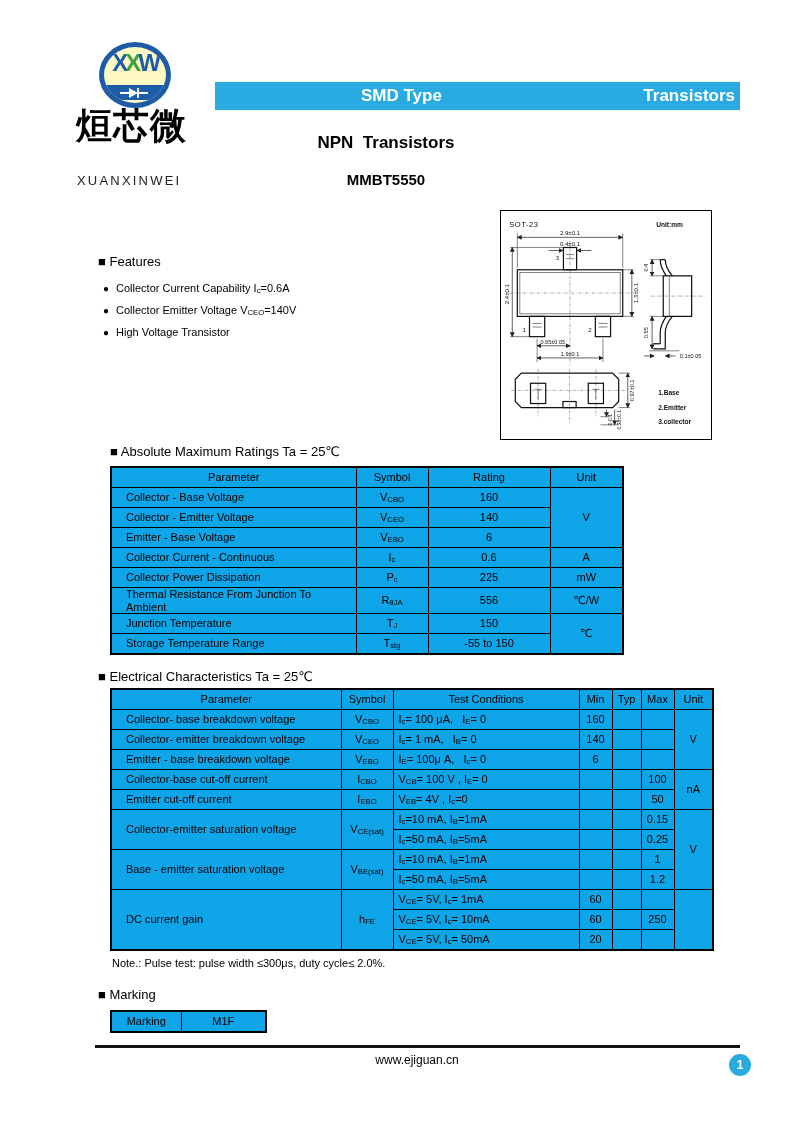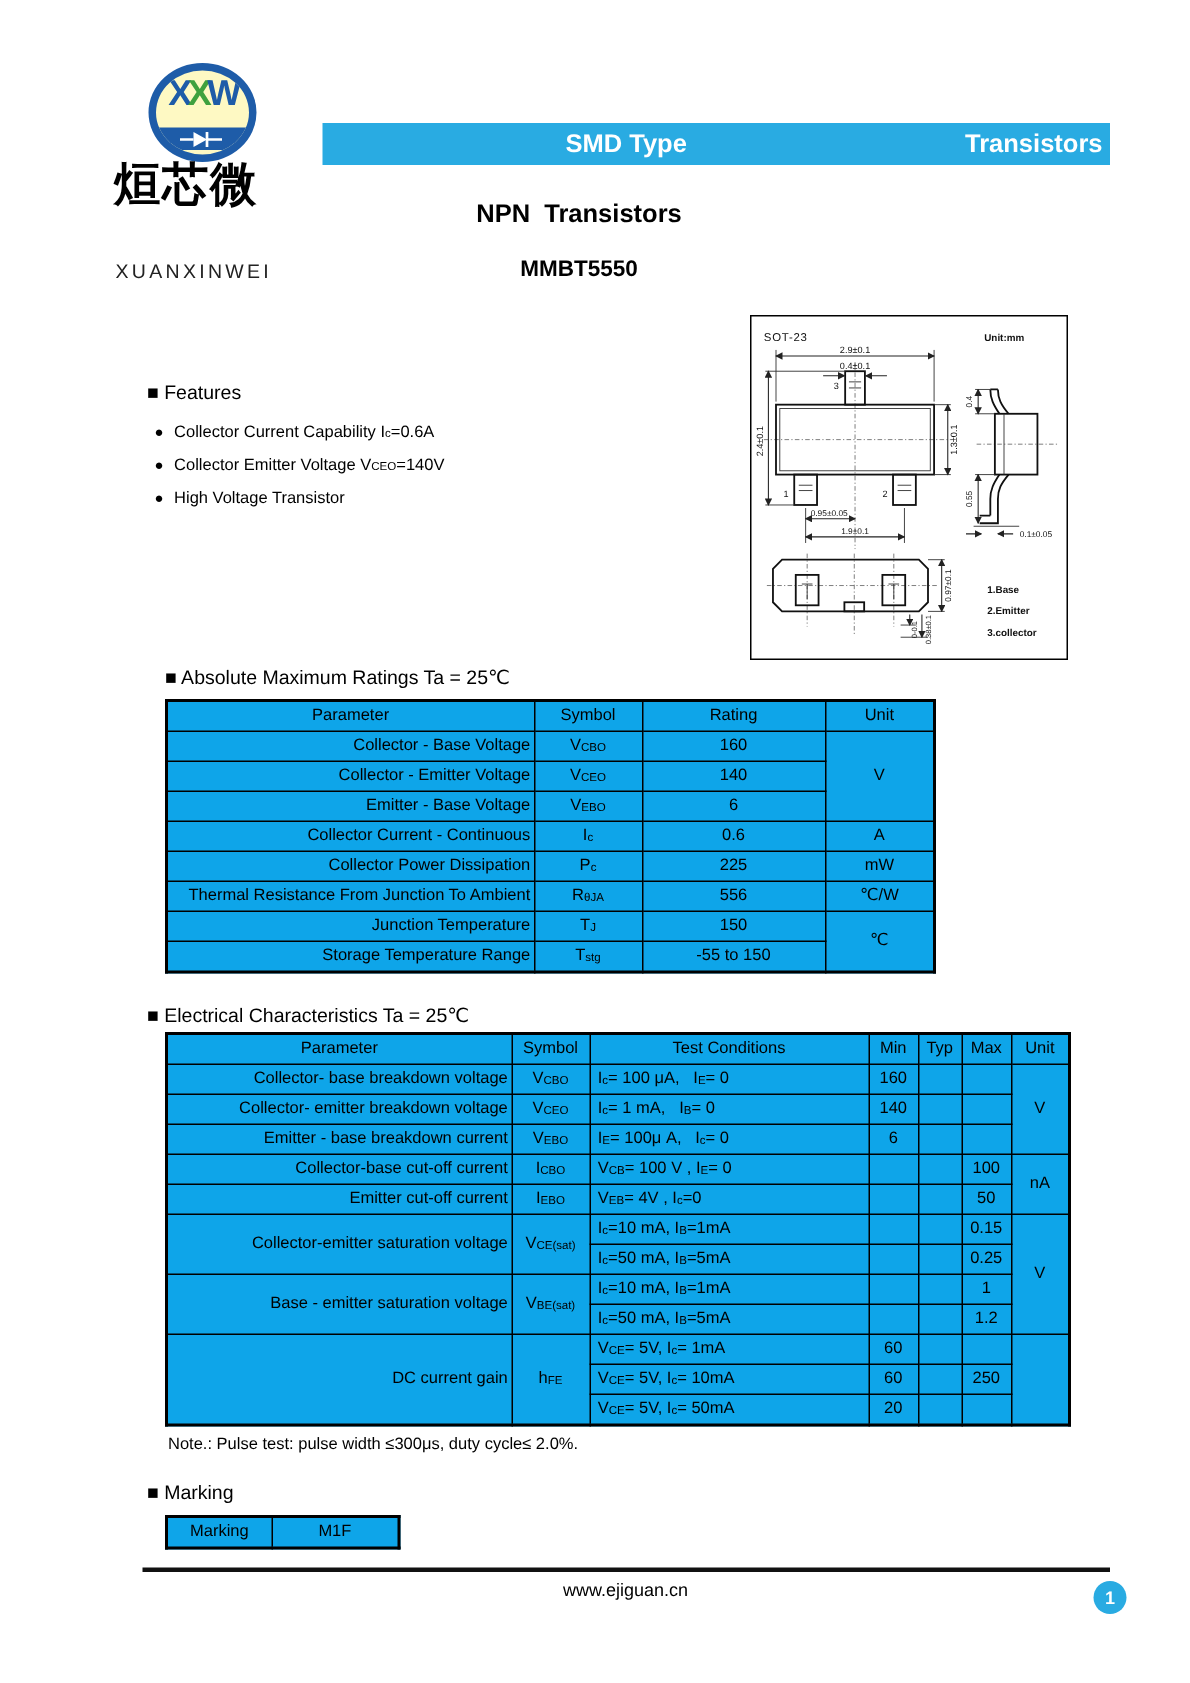--- a/index.html
+++ b/index.html
@@ -7,42 +7,42 @@
         font-family:"Liberation Sans","DejaVu Sans",sans-serif;color:#000;}
   .abs{position:absolute;}
 
   
   .logo-circle{left:99px;top:42px;width:62px;height:56px;border:5px solid #1E5CA8;
                border-radius:50%;overflow:hidden;background:#fef9c3;}
   .logo-letters{position:absolute;top:2px;left:0;width:100%;text-align:center;
                 font-size:24px;font-weight:700;letter-spacing:-3px;}
   .logo-band{position:absolute;left:-6px;right:-6px;bottom:3px;height:15px;background:#1E5CA8;
              display:flex;align-items:center;justify-content:center;}
-  .logo-cn{left:76px;top:106px;font-size:31px;font-weight:700;letter-spacing:1px;line-height:1.1;}
+  .logo-cn{left:76px;top:106px;font-size:36px;font-weight:700;letter-spacing:1px;line-height:1.1;}
   .logo-en{left:77px;top:147px;font-size:13px;letter-spacing:2.2px;color:#222;margin-top:26px;}
 
   
   .bar{left:215px;top:82px;width:525px;height:28px;background:#29ABE2;color:#fff;
        font-size:17px;font-weight:700;}
-  .bar .l{position:absolute;left:146px;top:4px;margin-left:16px;}
+  .bar .l{position:absolute;left:146px;top:4px;}
   .bar .r{position:absolute;right:5px;top:4px;}
 
   .title1{left:0;top:133px;width:772px;text-align:center;font-size:17px;font-weight:700;white-space:pre;}
   .title2{left:0;top:171px;width:772px;text-align:center;font-size:15px;font-weight:700;}
 
   .sec-h{font-size:13px;}
   .feat-items{left:103px;top:277px;font-size:11px;}
   .feat-item{height:22px;display:flex;align-items:center;}
   .feat-item .dot{font-size:10px;margin-right:7px;}
 
   
   table{border-collapse:collapse;table-layout:fixed;border:2.5px solid #000;background:#0ea5e9;}
   td,th{border:1.5px solid #000;font-size:11px;font-weight:400;text-align:center;
         padding:0 2px;height:19px;line-height:1.15;overflow:hidden;}
-  td.pl{text-align:right;padding-left:2px;}
+  td.pl{text-align:left;padding-left:14px;}
   td.cond{text-align:left;padding-left:5px;white-space:pre;}
   sub{font-size:0.7em;vertical-align:-0.08em;letter-spacing:0;}
 
   .note{left:112px;top:957px;font-size:11px;}
   .mark-table{left:110px;top:1010px;width:155px;}
 
   .foot-line{left:95px;top:1045px;width:645px;height:3px;background:#111;}
   .website{left:0;top:1053px;width:834px;text-align:center;font-size:12px;}
   .page-num{left:729px;top:1054px;width:22px;height:22px;border-radius:50%;background:#29ABE2;
             color:#fff;font-size:12px;font-weight:700;display:flex;align-items:center;justify-content:center;}
@@ -316,21 +316,21 @@
         </tr>
     <tr>
           <td class="pl">Collector- emitter breakdown voltage</td>
           <td>V<sub>CEO</sub></td>
           <td class="cond">I<sub>c</sub>= 1 mA,   I<sub>B</sub>= 0</td>
           <td>140</td>
           <td></td>
           <td></td>
         </tr>
     <tr>
-          <td class="pl">Emitter - base breakdown current</td>
+          <td class="pl">Emitter - base breakdown voltage</td>
           <td>V<sub>EBO</sub></td>
           <td class="cond">I<sub>E</sub>= 100μ A,   I<sub>c</sub>= 0</td>
           <td>6</td>
           <td></td>
           <td></td>
         </tr>
     <tr>
           <td class="pl">Collector-base cut-off current</td>
           <td>I<sub>CBO</sub></td>
           <td class="cond">V<sub>CB</sub>= 100 V , I<sub>E</sub>= 0</td>

